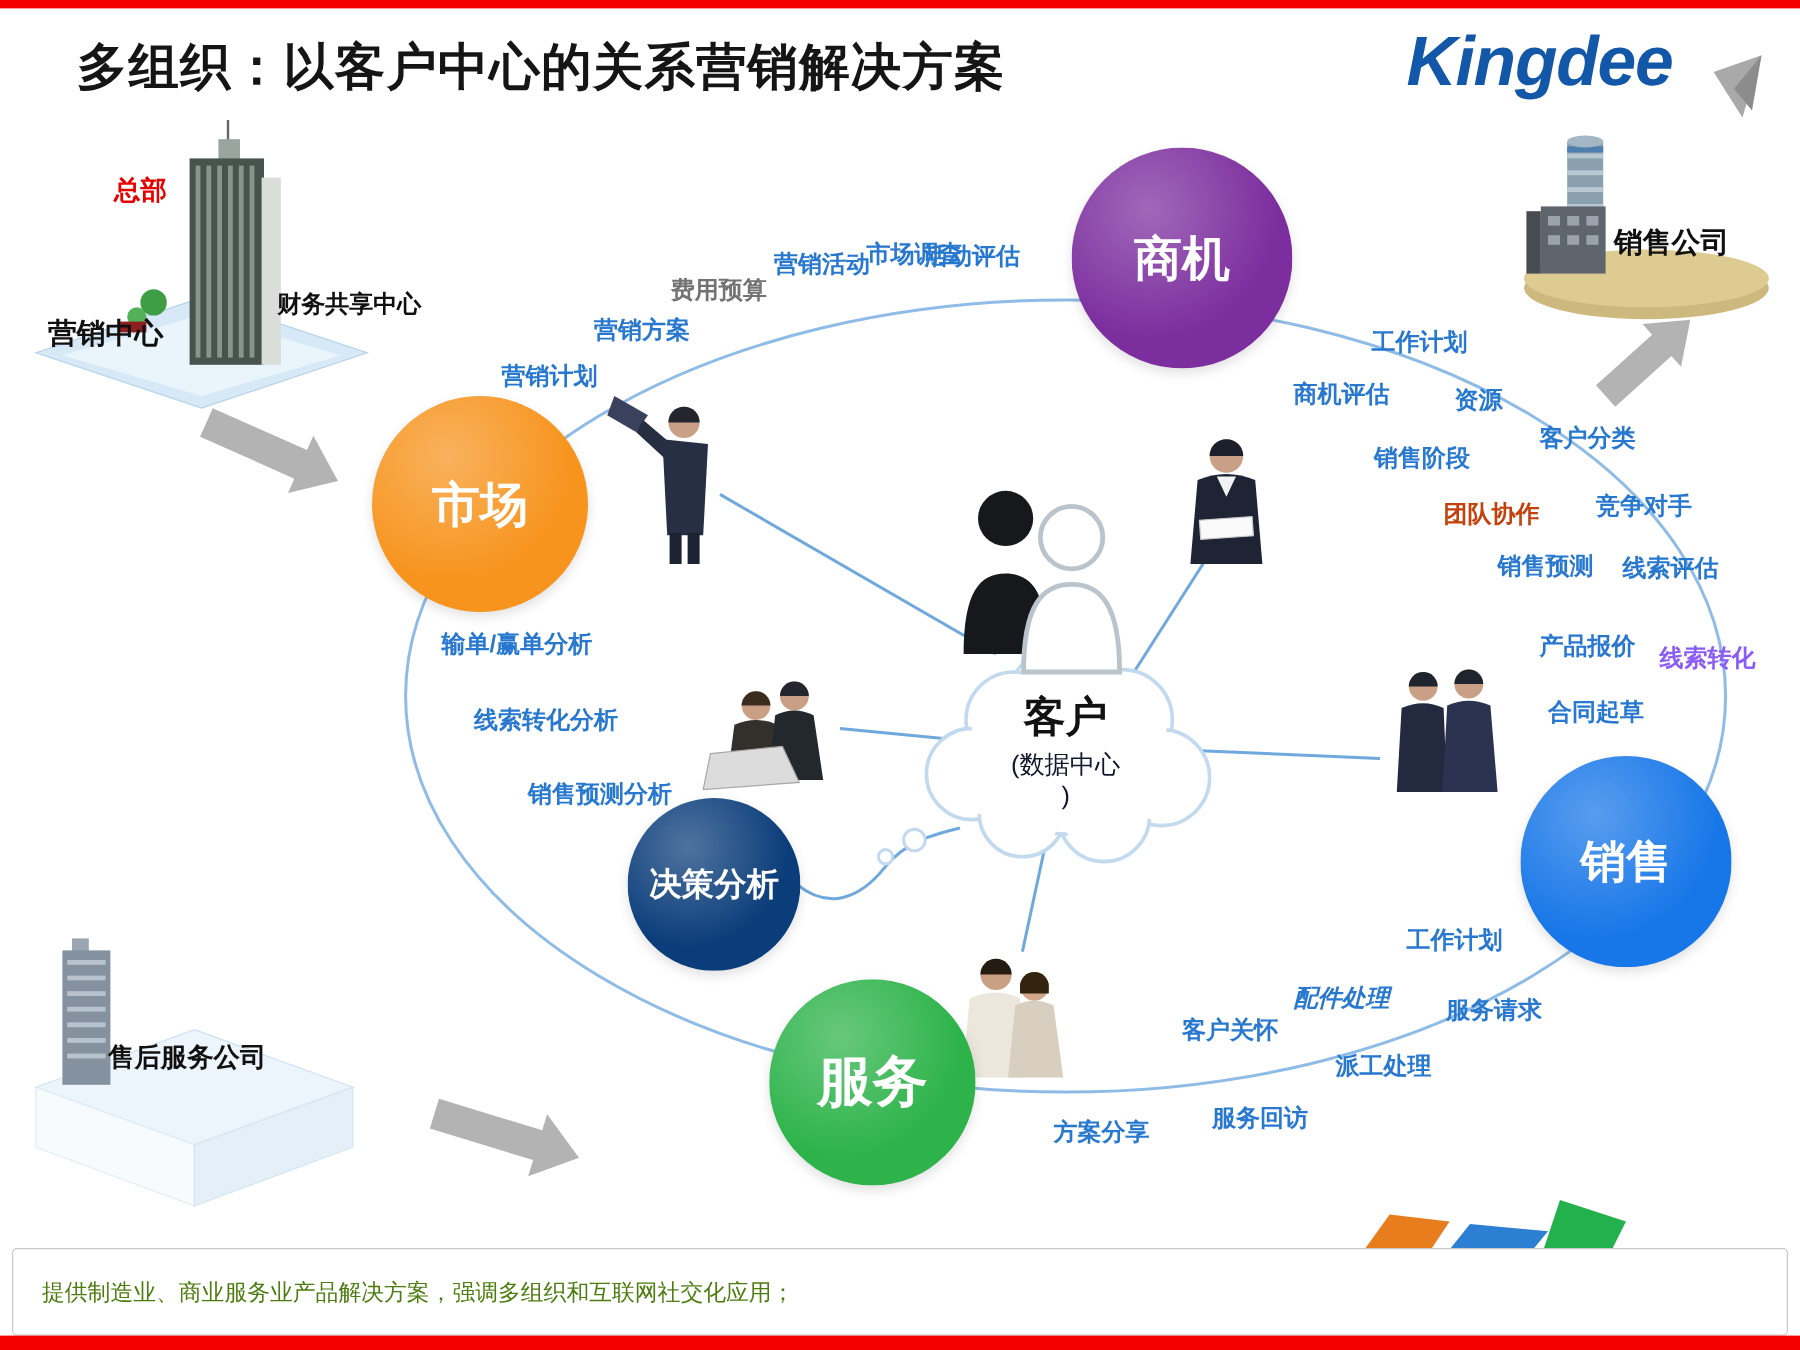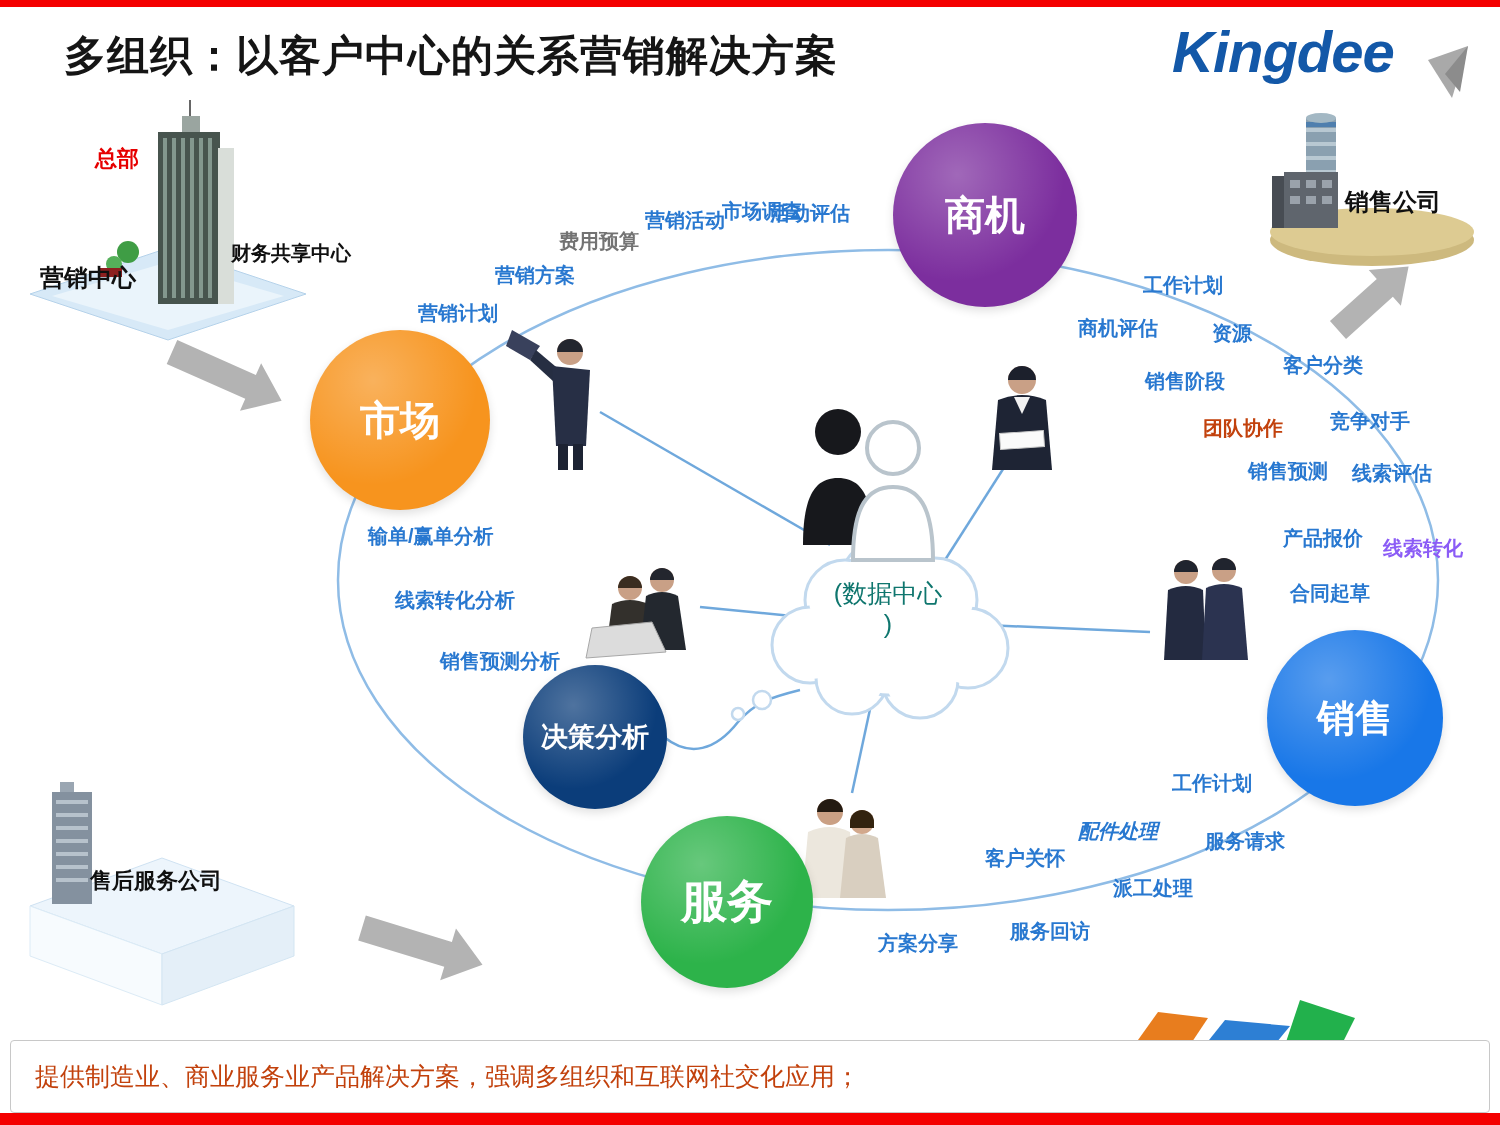--- a/index.html
+++ b/index.html
@@ -26,35 +26,35 @@
     box-shadow:0 4px 10px rgba(0,0,0,.12);
   }
   .node-market{left:310px;top:330px;width:180px;height:180px;font-size:40px;}
   .node-opportunity{left:893px;top:123px;width:184px;height:184px;font-size:40px;}
   .node-sales{left:1267px;top:630px;width:176px;height:176px;font-size:38px;}
   .node-service{left:641px;top:816px;width:172px;height:172px;font-size:46px;align-items:center;}
   .node-decision{left:523px;top:665px;width:144px;height:144px;font-size:27px;}
   
   .cloud-text{left:798px;top:574px;width:180px;text-align:center;}
   .cloud-title{font-size:35px;font-weight:700;color:#111;}
-  .cloud-sub{font-size:25px;color:#0f766e;margin-top:4px;line-height:1.25;}
+  .cloud-sub{font-size:21px;color:#0f172a;margin-top:4px;line-height:1.25;}
   
   .org-tag{left:95px;top:144px;color:#e60000;font-weight:700;font-size:22px;}
   .org-marketing{left:40px;top:262px;color:#101010;font-weight:700;font-size:24px;}
   .org-finance{left:231px;top:240px;color:#101010;font-weight:700;font-size:20px;}
   .org-salesco{left:1345px;top:186px;color:#101010;font-weight:700;font-size:24px;}
   .org-afterco{left:90px;top:866px;color:#101010;font-weight:700;font-size:22px;}
   
   .flabel{position:absolute;color:#2878D0;font-weight:700;font-size:20px;white-space:nowrap;}
   
   .footer-box{
     left:10px;top:1040px;width:1478px;height:71px;background:#ffffff;
     border:1px solid #c8c8c8;border-radius:4px;display:flex;align-items:center;
   }
-  .footer-text{margin-left:24px;font-size:25px;color:#c2410c;}
+  .footer-text{margin-left:24px;font-size:19px;color:#4d7c0f;}
 </style>
 </head>
 <body>
 
 <svg class="scene" viewBox="0 0 1500 1125">
 
   <ellipse cx="888" cy="580" rx="550" ry="330" fill="none" stroke="#8FBCE6" stroke-width="2.5"></ellipse>
 
   <g stroke="#6FA8DC" stroke-width="2.5" fill="none">
     <line x1="600" y1="412" x2="830" y2="545"></line>
@@ -236,20 +236,21 @@
   <span>销售</span>
 </div>
 <div class="node node-service" style="background-color: rgb(45, 179, 74);">
   <span>服务</span>
 </div>
 <div class="node node-decision" style="background-color: rgb(11, 61, 122);">
   <span>决策分析</span>
 </div>
 
 <div class="abs cloud-text">
+  <div class="cloud-title">客户</div>
   <div class="cloud-sub">
     <div>(数据中心</div>
     <div>)</div>
   </div>
 </div>
 
 <div class="abs" style="left:0;top:0;width:1500px;height:1125px;pointer-events:none;">
     <div class="flabel" style="left: 559px; top: 228px; color: #737373;">费用预算</div>
     <div class="flabel" style="left: 645px; top: 207px; color: rgb(40, 120, 208);">营销活动</div>
     <div class="flabel" style="left: 722px; top: 198px; color: rgb(40, 120, 208);">市场调查</div>

